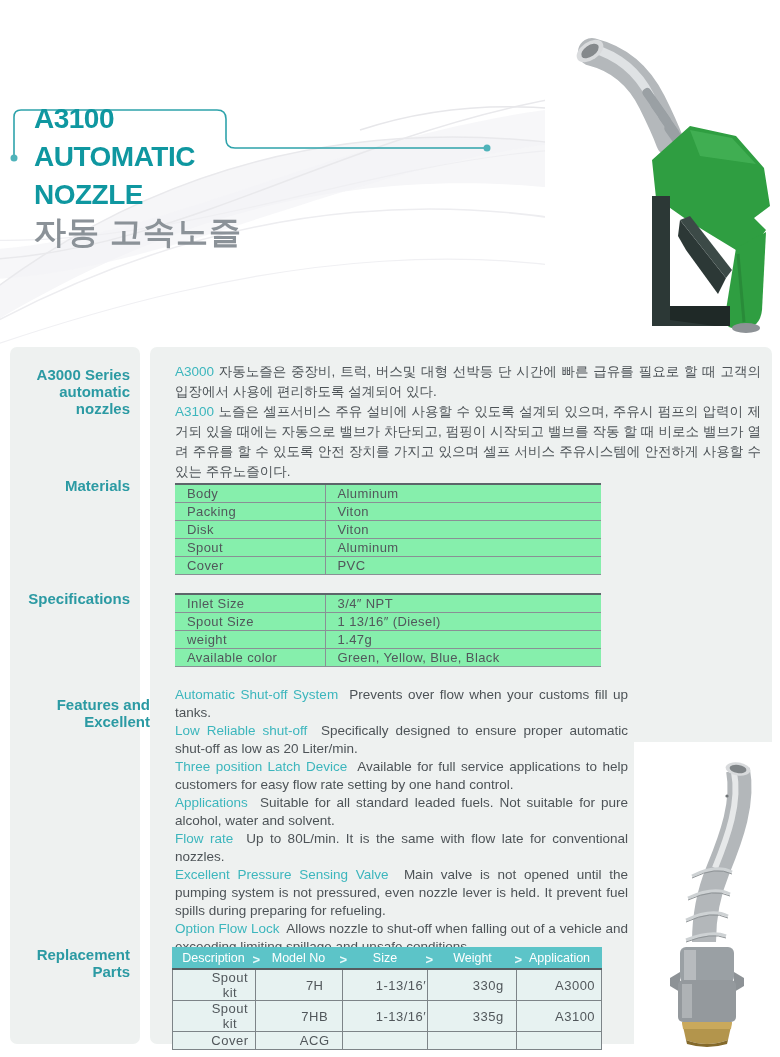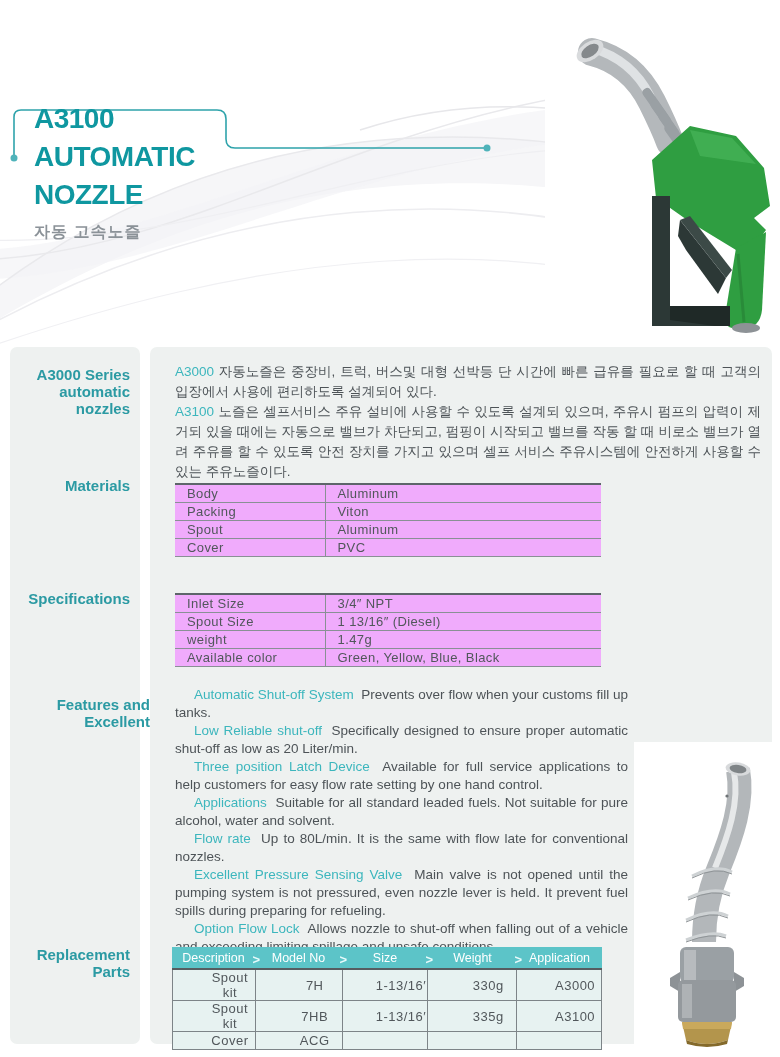--- a/index.html
+++ b/index.html
@@ -11,21 +11,21 @@
 
   
   .photo-bg { position:absolute; background:#ffffff; }
 
   
   .bracket { position:absolute; left:0; top:100px; }
 
   
   .title-block { position:absolute; left:34px; top:100px; width:300px; }
   .title-line { font-size:28px; font-weight:bold; color:#0f97a0; line-height:38px; letter-spacing:-0.5px; }
-  .title-korean { font-size:16px; font-weight:bold; color:#8b9298; line-height:36px; letter-spacing:1px; }
+  .title-korean { font-size:32px; font-weight:bold; color:#8b9298; line-height:36px; letter-spacing:1px; }
 
   
   .panel { position:absolute; background:#eef1f0; border-radius:7px; }
   .panel-left  { left:10px;  top:347px; width:130px; height:697px; }
   .panel-right { left:150px; top:347px; width:622px; height:697px; }
 
   
   .side-label { position:absolute; right:152px; width:128px; text-align:right;
                 font-weight:bold; color:#2b9aa3; font-size:15px; line-height:17px; }
   .side-label .sub { font-size:15px; }
@@ -36,32 +36,32 @@
   .lbl-replacement { top:946px; }
 
   
   .intro { position:absolute; left:175px; top:362px; width:586px;
            font-size:13.5px; line-height:20px; color:#4d5357; text-align:justify; }
   .intro p { margin:0; }
   .kw { color:#3cb6bd; }
 
   
   .spec-table { position:absolute; left:175px; width:426px; border-collapse:collapse;
-                background:#f0abfc; border-top:2px solid #5d656a; }
+                background:#86efac; border-top:2px solid #5d656a; }
   .tbl-materials { top:483px; }
   .tbl-specs { top:593px; }
   .spec-table td { border-bottom:1px solid #899095; font-size:13px; color:#51575b;
                    height:18px; padding:1px 4px 1px 12px; letter-spacing:0.4px; }
   .spec-table td:first-child { border-right:1px solid #899095; width:150px; }
 
   
   .features { position:absolute; left:175px; top:686px; width:453px;
               font-size:13.5px; line-height:18px; color:#4d5357; text-align:justify; }
   .feature { margin:0; }
-  .feature .kw { color:#3cb6bd;margin-left:19px; }
+  .feature .kw { color:#3cb6bd; }
 
   
   .rp-wrap { position:absolute; left:172px; top:947px; width:430px; }
   .rp-header { display:flex; background:#5cc4c8; height:21px; align-items:center; }
   .rp-hcell { position:relative; text-align:center; color:#ffffff; font-size:12.5px; }
   .rp-chevron { position:absolute; right:-5px; top:1px; color:#e9fbfc; font-size:13px; font-weight:bold; }
   .rp-table { border-collapse:collapse; width:430px; background:#e7f2f1; border-top:2px solid #565d61; }
   .rp-table td { border:1px solid #7d8488; border-top:none; font-size:13px; color:#51575b;
                  height:18px; text-align:center; letter-spacing:0.5px;padding-left:32px; }
 </style>
@@ -147,20 +147,24 @@
   </div>
 
   <table class="spec-table tbl-materials">
     <tbody>
         <tr>
           <td>Body</td>
           <td>Aluminum</td>
         </tr>
         <tr>
           <td>Packing</td>
+          <td>Viton</td>
+        </tr>
+        <tr>
+          <td>Disk</td>
           <td>Viton</td>
         </tr>
         <tr>
           <td>Spout</td>
           <td>Aluminum</td>
         </tr>
         <tr>
           <td>Cover</td>
           <td>PVC</td>
         </tr>

